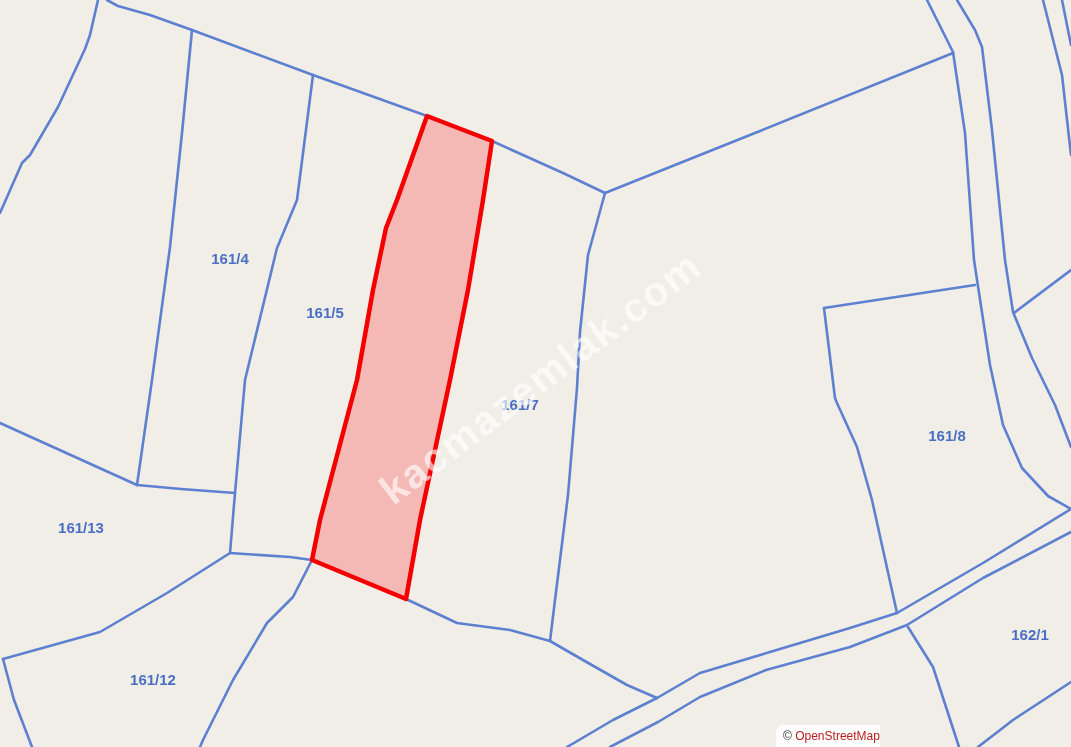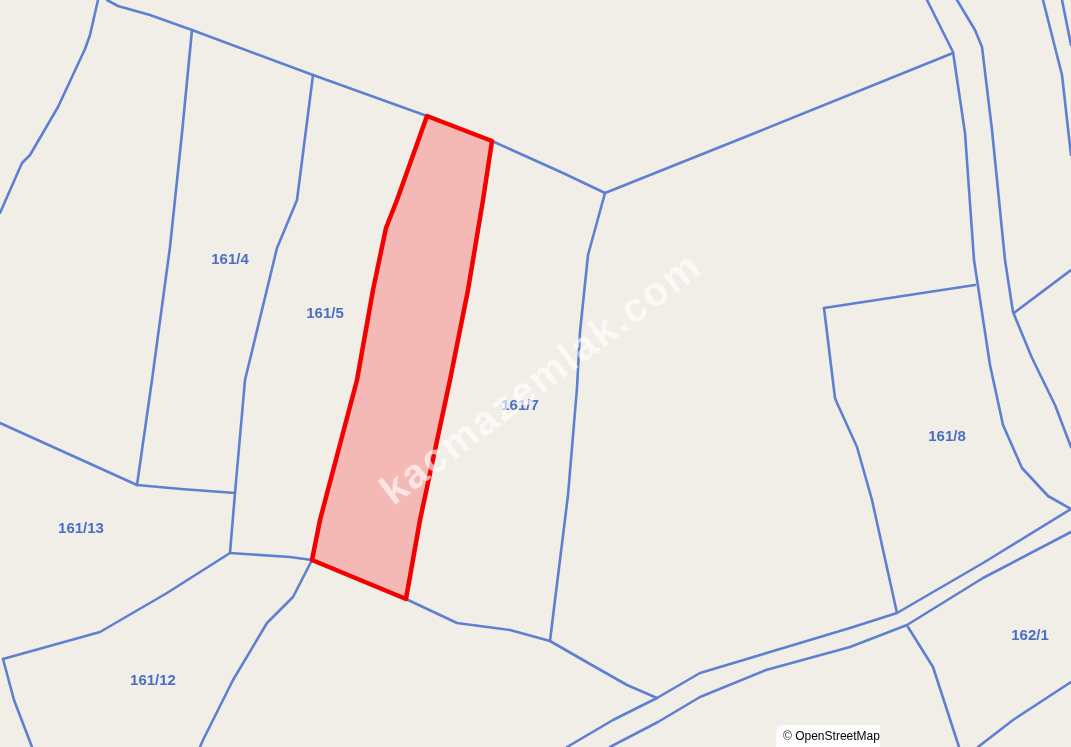--- a/index.html
+++ b/index.html
@@ -30,21 +30,21 @@
     fill:rgba(255,255,255,0.62);text-anchor:middle;
   }
   .attribution{
     position:absolute;right:0;bottom:0;
     width:97px;overflow:hidden;white-space:nowrap;
     background:rgba(255,255,255,0.88);
     border-top-left-radius:7px;
     padding:4px 0 4px 7px;
     font-size:12px;line-height:14px;color:#333;
   }
-  .attribution a{color:#000000;text-decoration:none;text-align:right;}
+  .attribution a{color:#b91c1c;text-decoration:none;text-align:right;}
 </style>
 </head>
 <body>
 
 <div class="map-wrap">
   <svg width="1071" height="747" viewBox="0 0 1071 747" xmlns="http://www.w3.org/2000/svg">
 
     <rect x="0" y="0" width="1071" height="747" fill="#f1eee8"></rect>
 
     <g>

